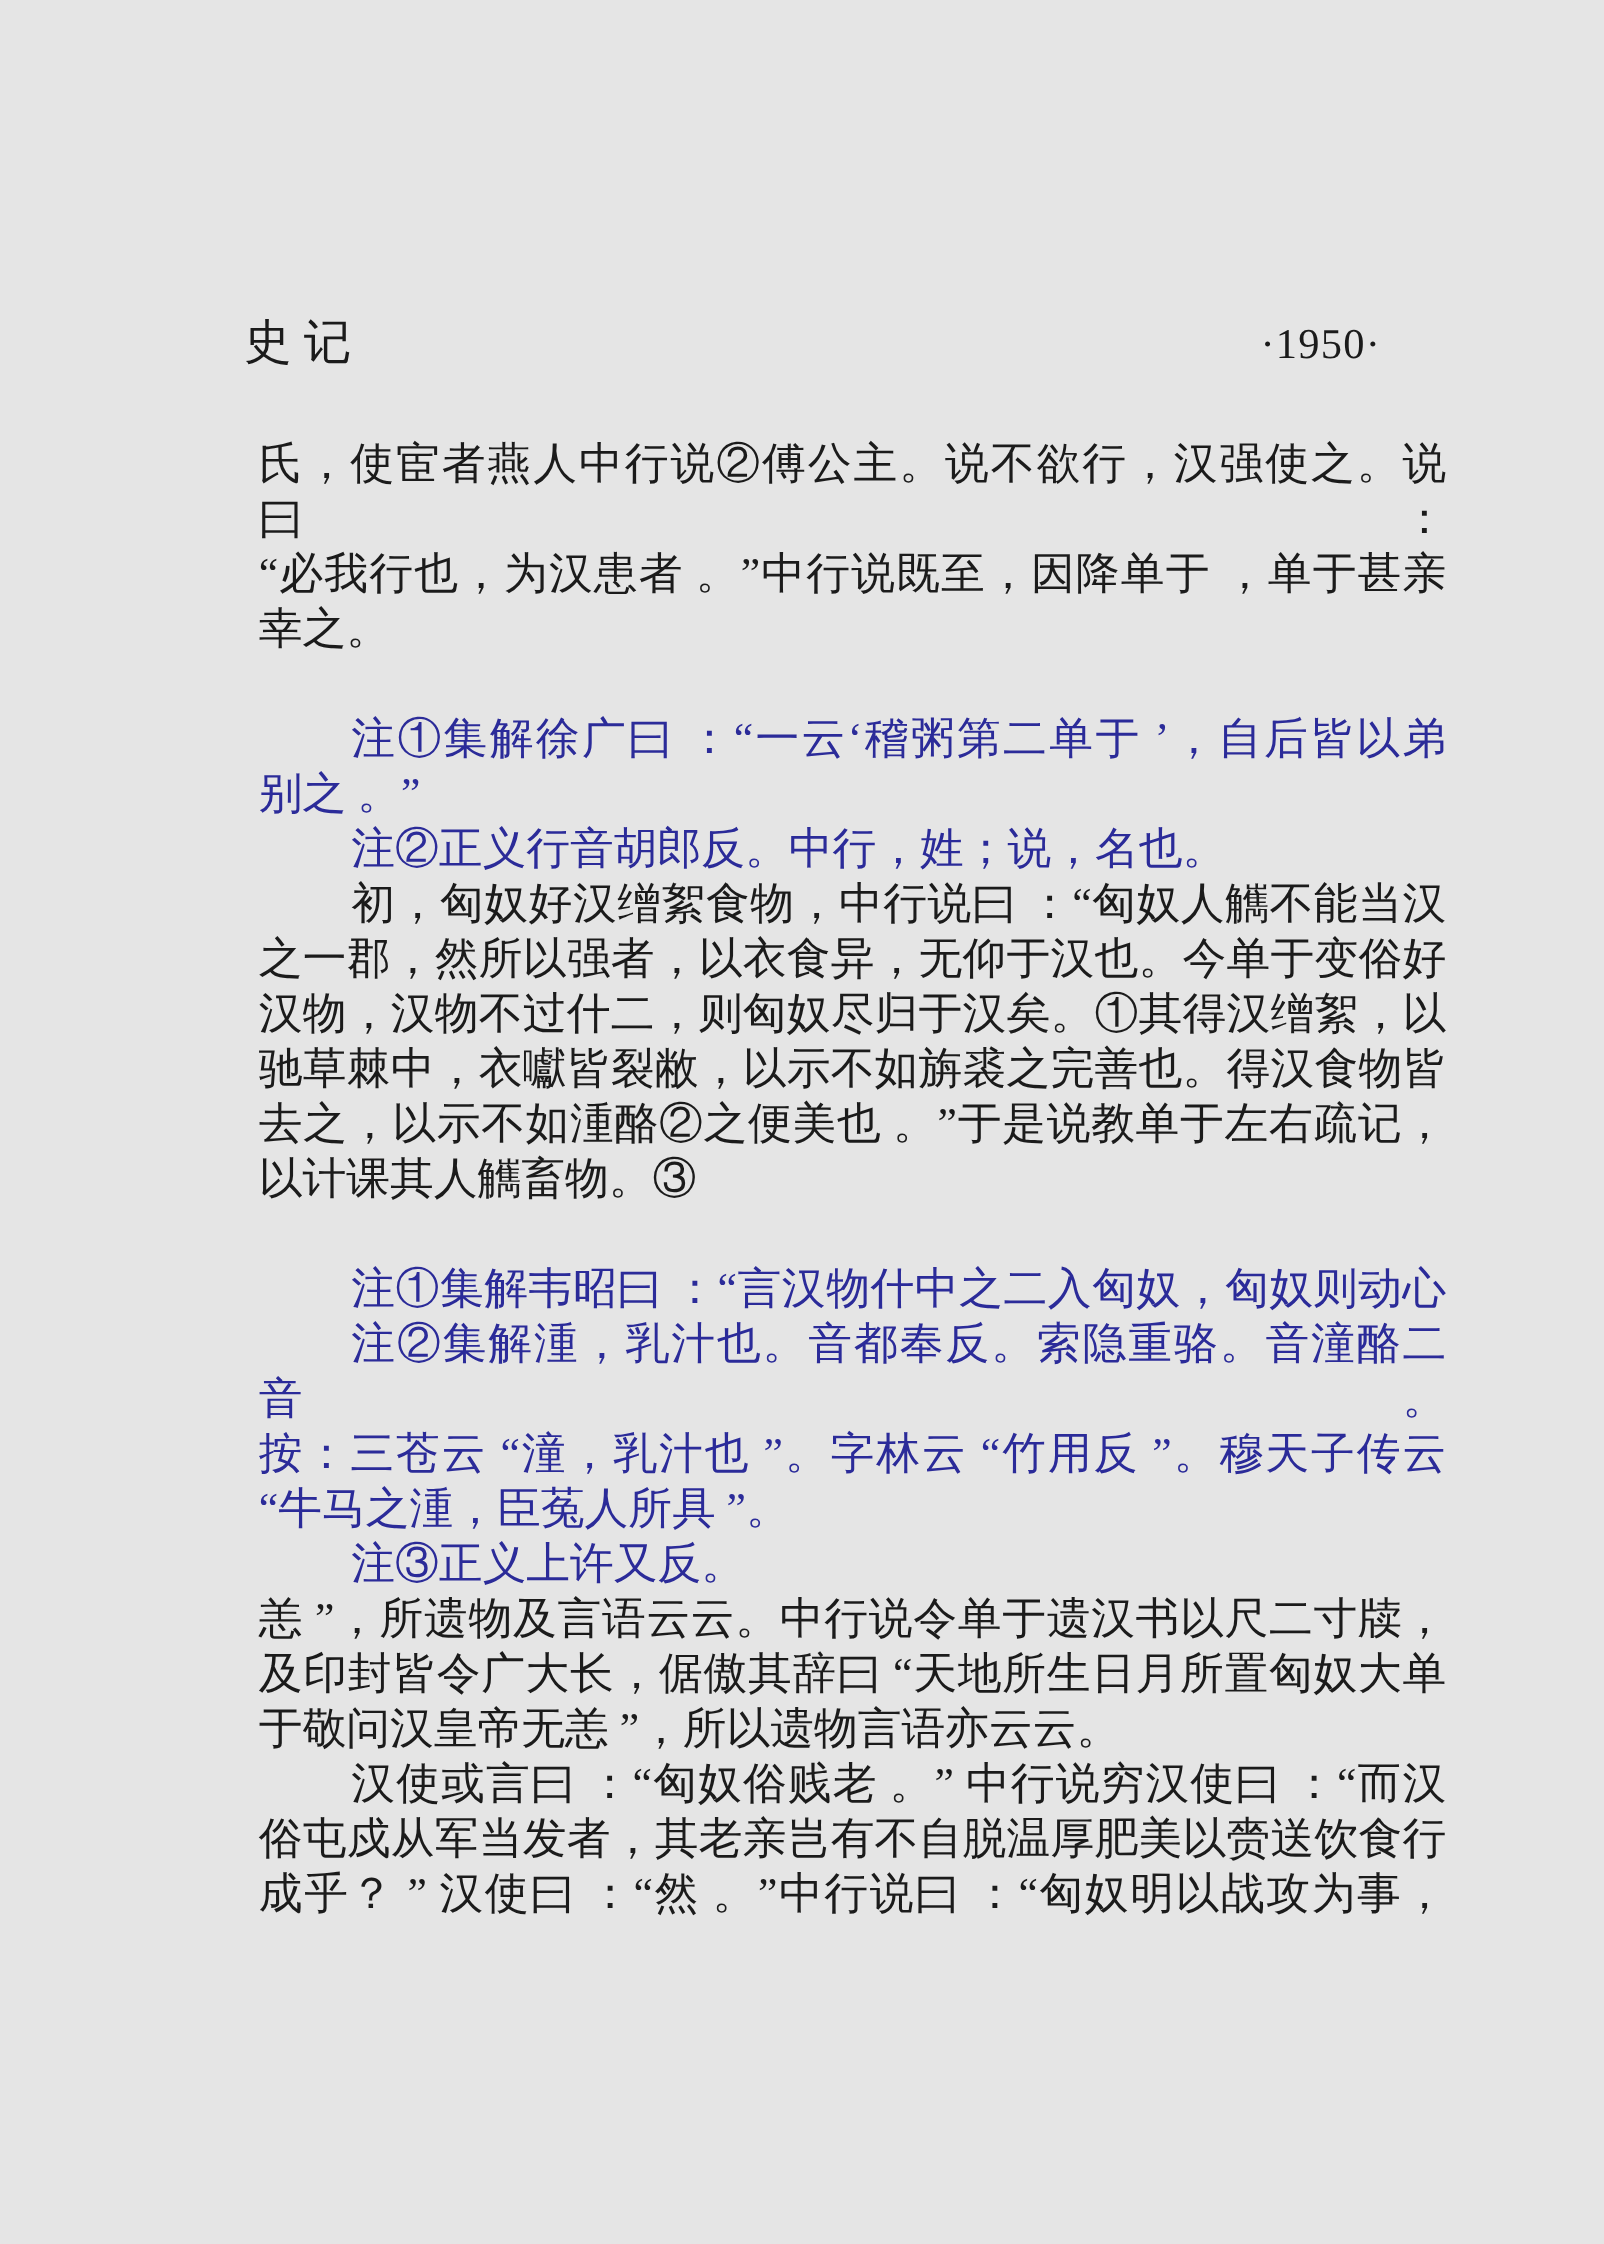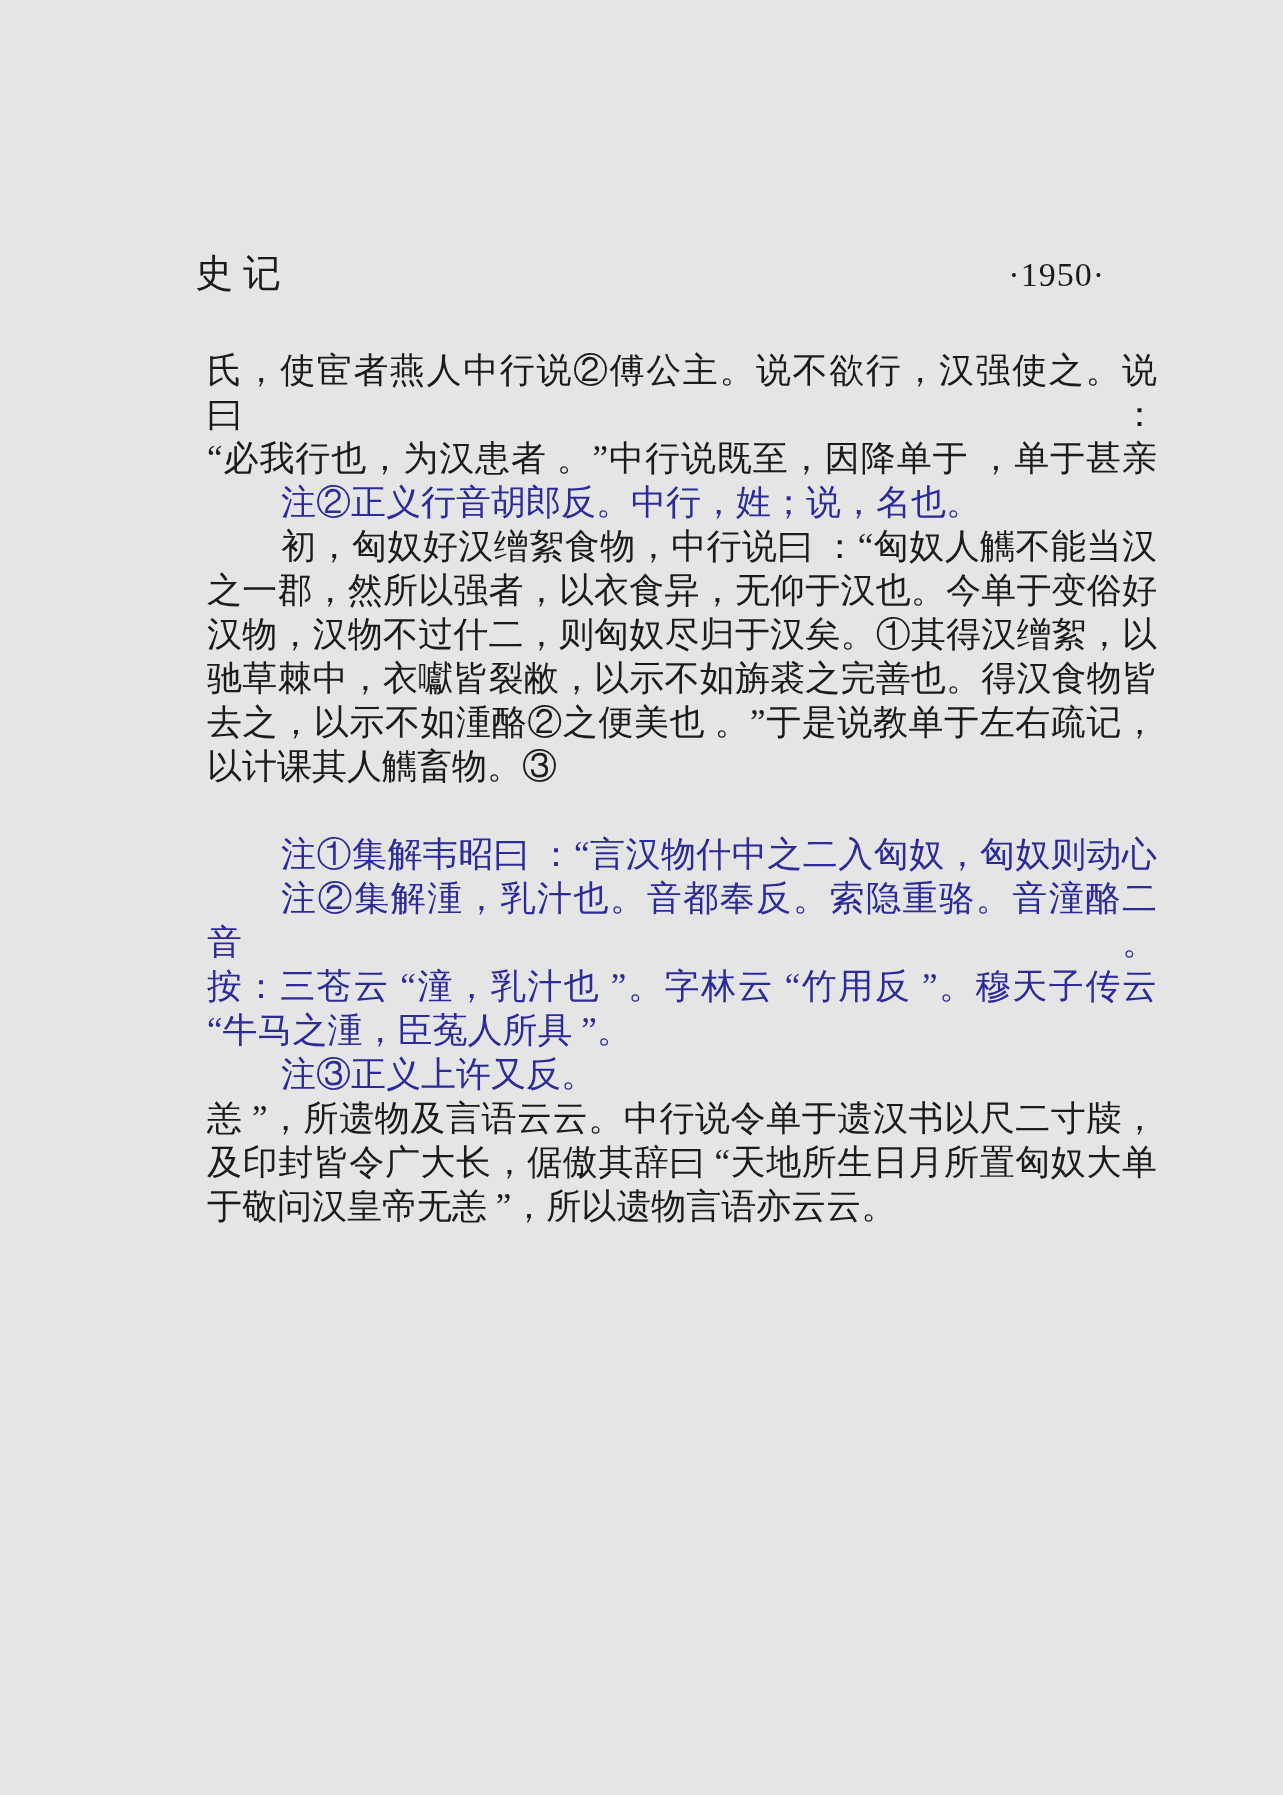--- a/index.html
+++ b/index.html
@@ -53,20 +53,25 @@
 
   <div class="header-row">
     <span class="book-title">史记</span>
     <span class="page-num">·1950·</span>
   </div>
 
   <div class="content">
       <div class="block body">
         <div class="line full">氏，使宦者燕人中行说②傅公主。说不欲行，汉强使之。说曰：</div>
         <div class="line full">“必我行也，为汉患者 。”中行说既至，因降单于 ，单于甚亲</div>
+        <div class="line">幸之。</div>
+      </div>
+      <div class="block note gap">
+        <div class="line indent full">注①集解徐广曰 ：“一云‘稽粥第二单于 ’，自后皆以弟</div>
+        <div class="line">别之 。”</div>
       </div>
       <div class="block note">
         <div class="line indent">注②正义行音胡郎反。中行，姓；说，名也。</div>
       </div>
       <div class="block body">
         <div class="line indent full">初，匈奴好汉缯絮食物，中行说曰 ：“匈奴人觽不能当汉</div>
         <div class="line full">之一郡，然所以强者，以衣食异，无仰于汉也。今单于变俗好</div>
         <div class="line full">汉物，汉物不过什二，则匈奴尽归于汉矣。①其得汉缯絮，以</div>
         <div class="line full">驰草棘中，衣囐皆裂敝，以示不如旃裘之完善也。得汉食物皆</div>
         <div class="line full">去之，以示不如湩酪②之便美也 。”于是说教单于左右疏记，</div>
@@ -81,15 +86,20 @@
         <div class="line">“牛马之湩，臣菟人所具 ”。</div>
       </div>
       <div class="block note">
         <div class="line indent">注③正义上许又反。</div>
       </div>
       <div class="block body">
         <div class="line full">恙 ”，所遗物及言语云云。中行说令单于遗汉书以尺二寸牍，</div>
         <div class="line full">及印封皆令广大长，倨傲其辞曰 “天地所生日月所置匈奴大单</div>
         <div class="line">于敬问汉皇帝无恙 ”，所以遗物言语亦云云。</div>
       </div>
+      <div class="block body">
+        <div class="line indent full">汉使或言曰 ：“匈奴俗贱老 。” 中行说穷汉使曰 ：“而汉</div>
+        <div class="line full">俗屯戍从军当发者，其老亲岂有不自脱温厚肥美以赍送饮食行</div>
+        <div class="line full">成乎？ ” 汉使曰 ：“然 。”中行说曰 ：“匈奴明以战攻为事，</div>
+      </div>
     </div>
 
 </div>
 
 </body></html>

